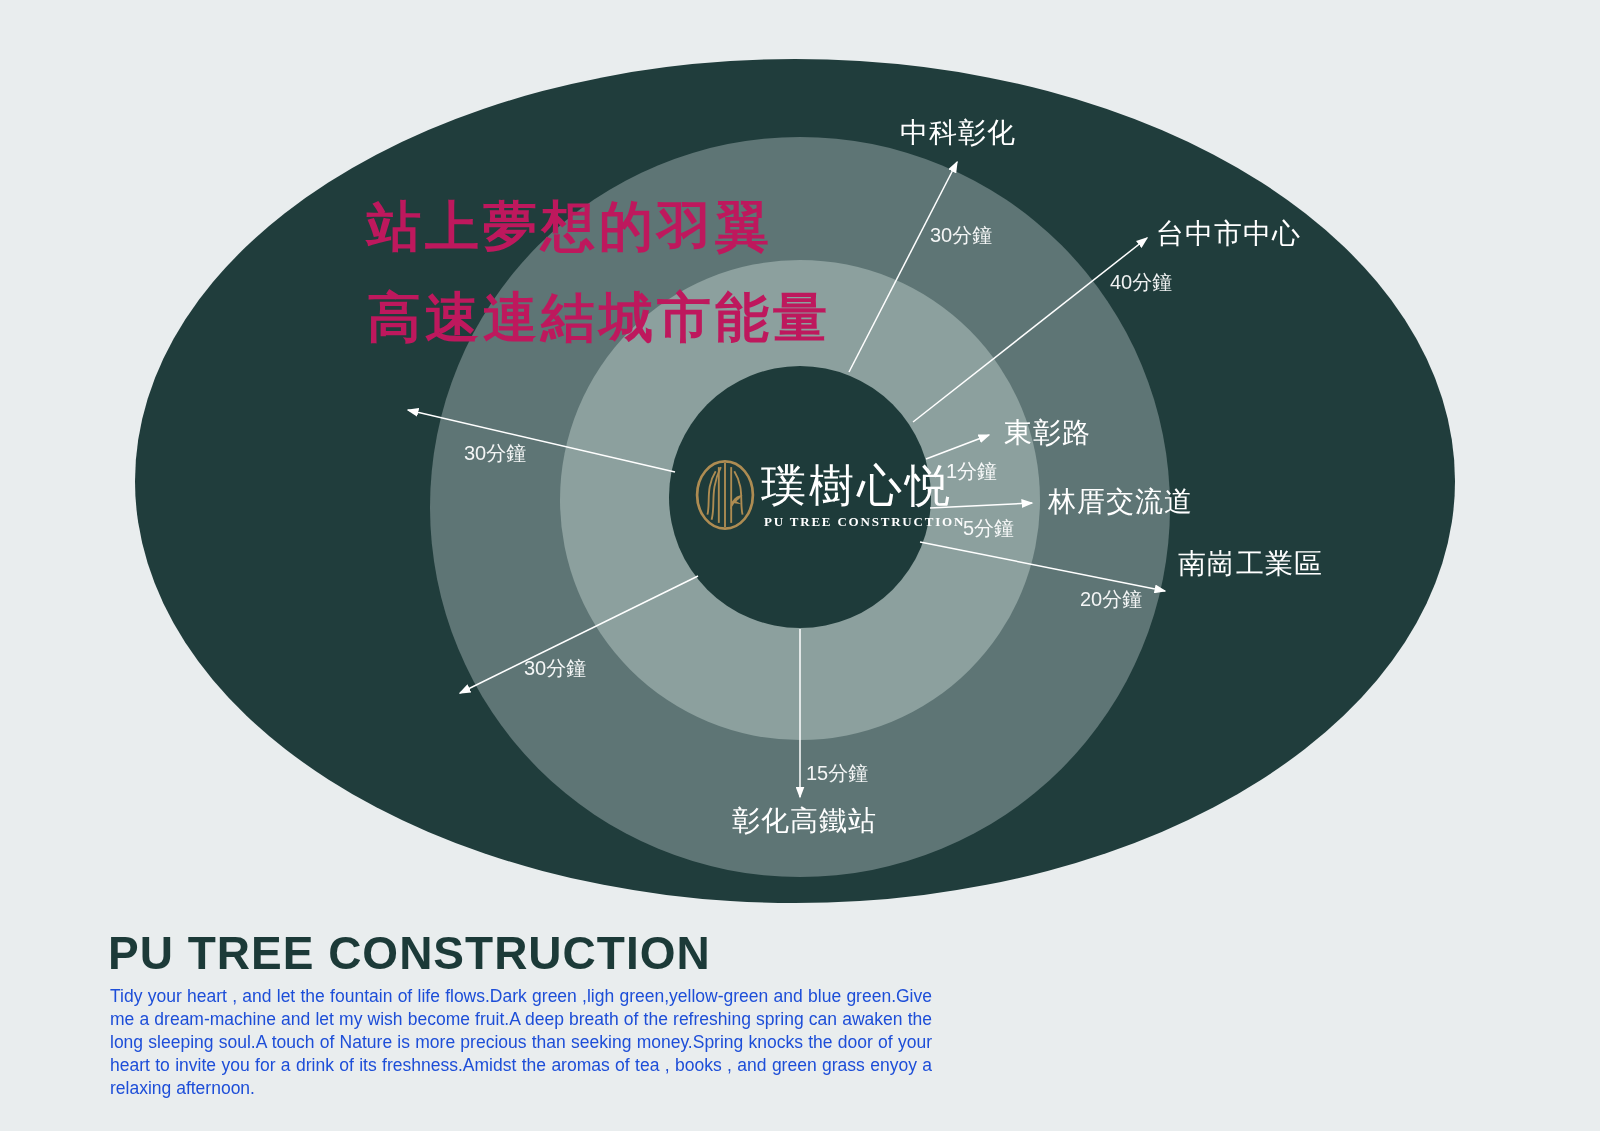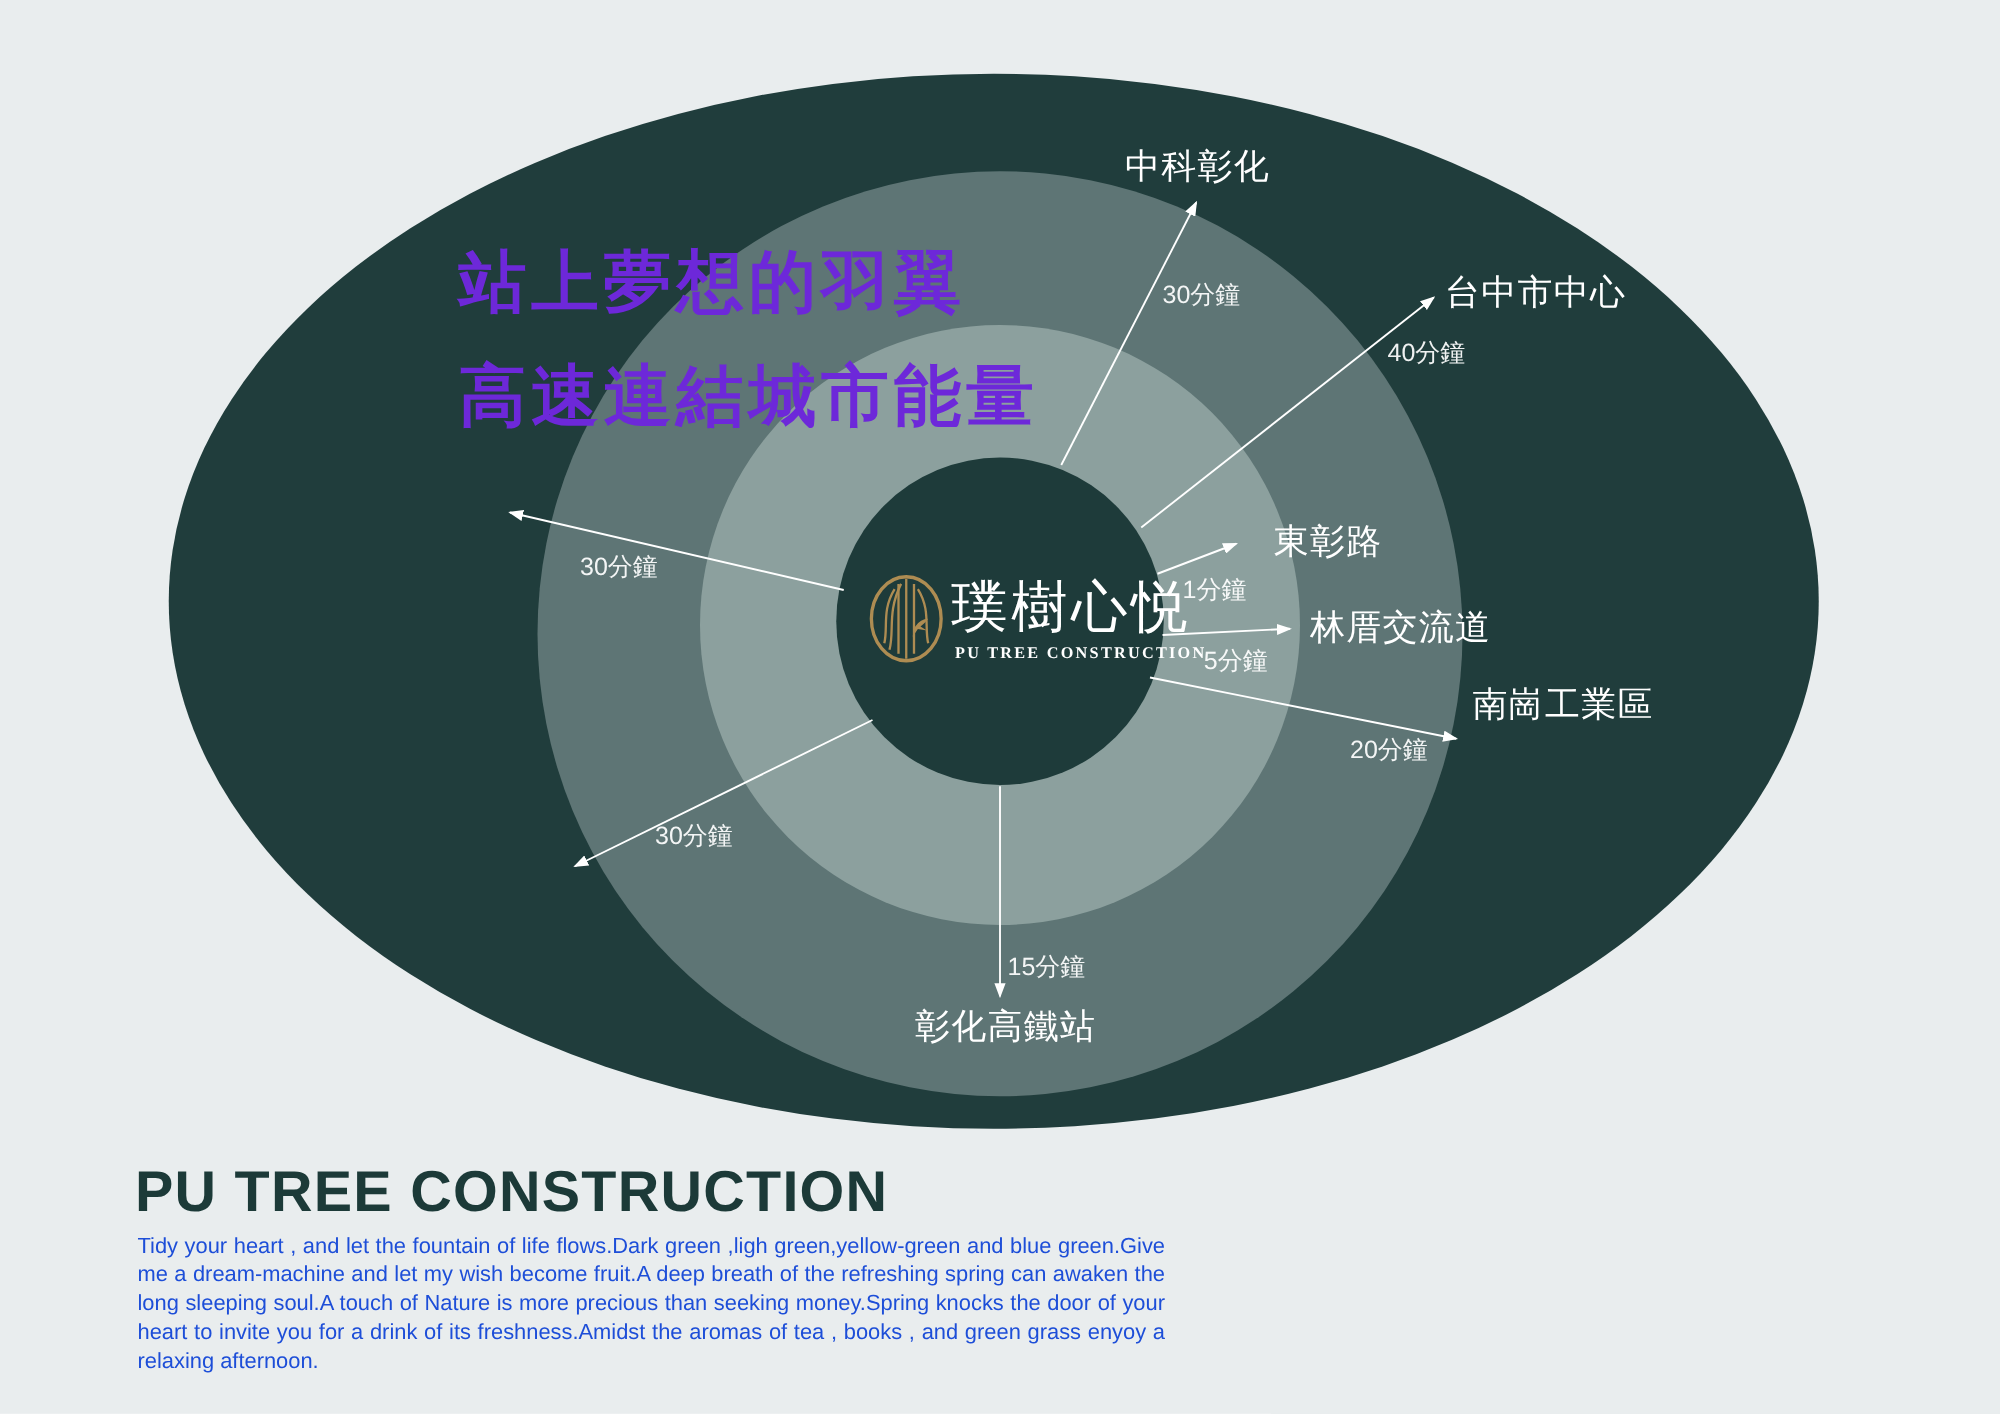--- a/index.html
+++ b/index.html
@@ -4,21 +4,21 @@
 <style>
   html,body{margin:0;padding:0;}
   body{font-family:"Liberation Sans",sans-serif;}
   .canvas{
     position:relative;width:1600px;height:1131px;
     background:#e9edee;overflow:hidden;
   }
   .diagram-svg{position:absolute;left:0;top:0;}
   .headline{
     position:absolute;left:367px;top:181px;
-    color:#6d28d9;font-size:54px;font-weight:700;
+    color:#be185d;font-size:54px;font-weight:700;
     line-height:91px;letter-spacing:4px;white-space:nowrap;
   }
   .dest-label{
     position:absolute;color:#ffffff;font-size:28px;
     letter-spacing:1px;white-space:nowrap;line-height:1.15;
   }
   .time-label{
     position:absolute;color:#ffffff;font-size:20px;
     opacity:.93;white-space:nowrap;
   }
@@ -92,21 +92,21 @@
   </svg>
   <div class="brand-zh">璞樹心悦</div>
   <div class="brand-en">PU TREE CONSTRUCTION</div>
 
   <div class="dest-label" style="left:900px;top:117px;">中科彰化</div>
   <div class="time-label" style="left:930px;top:222px;">30分鐘</div>
 
   <div class="dest-label" style="left:1156px;top:218px;">台中市中心</div>
   <div class="time-label" style="left:1110px;top:269px;">40分鐘</div>
 
-  <div class="dest-label" style="left:1004px;top:417px;margin-left:15px;">東彰路</div>
+  <div class="dest-label" style="left:1004px;top:417px;">東彰路</div>
   <div class="time-label" style="left:946px;top:458px;">1分鐘</div>
 
   <div class="dest-label" style="left:1048px;top:486px;">林厝交流道</div>
   <div class="time-label" style="left:963px;top:515px;">5分鐘</div>
 
   <div class="dest-label" style="left:1178px;top:548px;">南崗工業區</div>
   <div class="time-label" style="left:1042px;top:586px;margin-left:38px;">20分鐘</div>
 
   <div class="time-label" style="left:464px;top:440px;">30分鐘</div>
 

